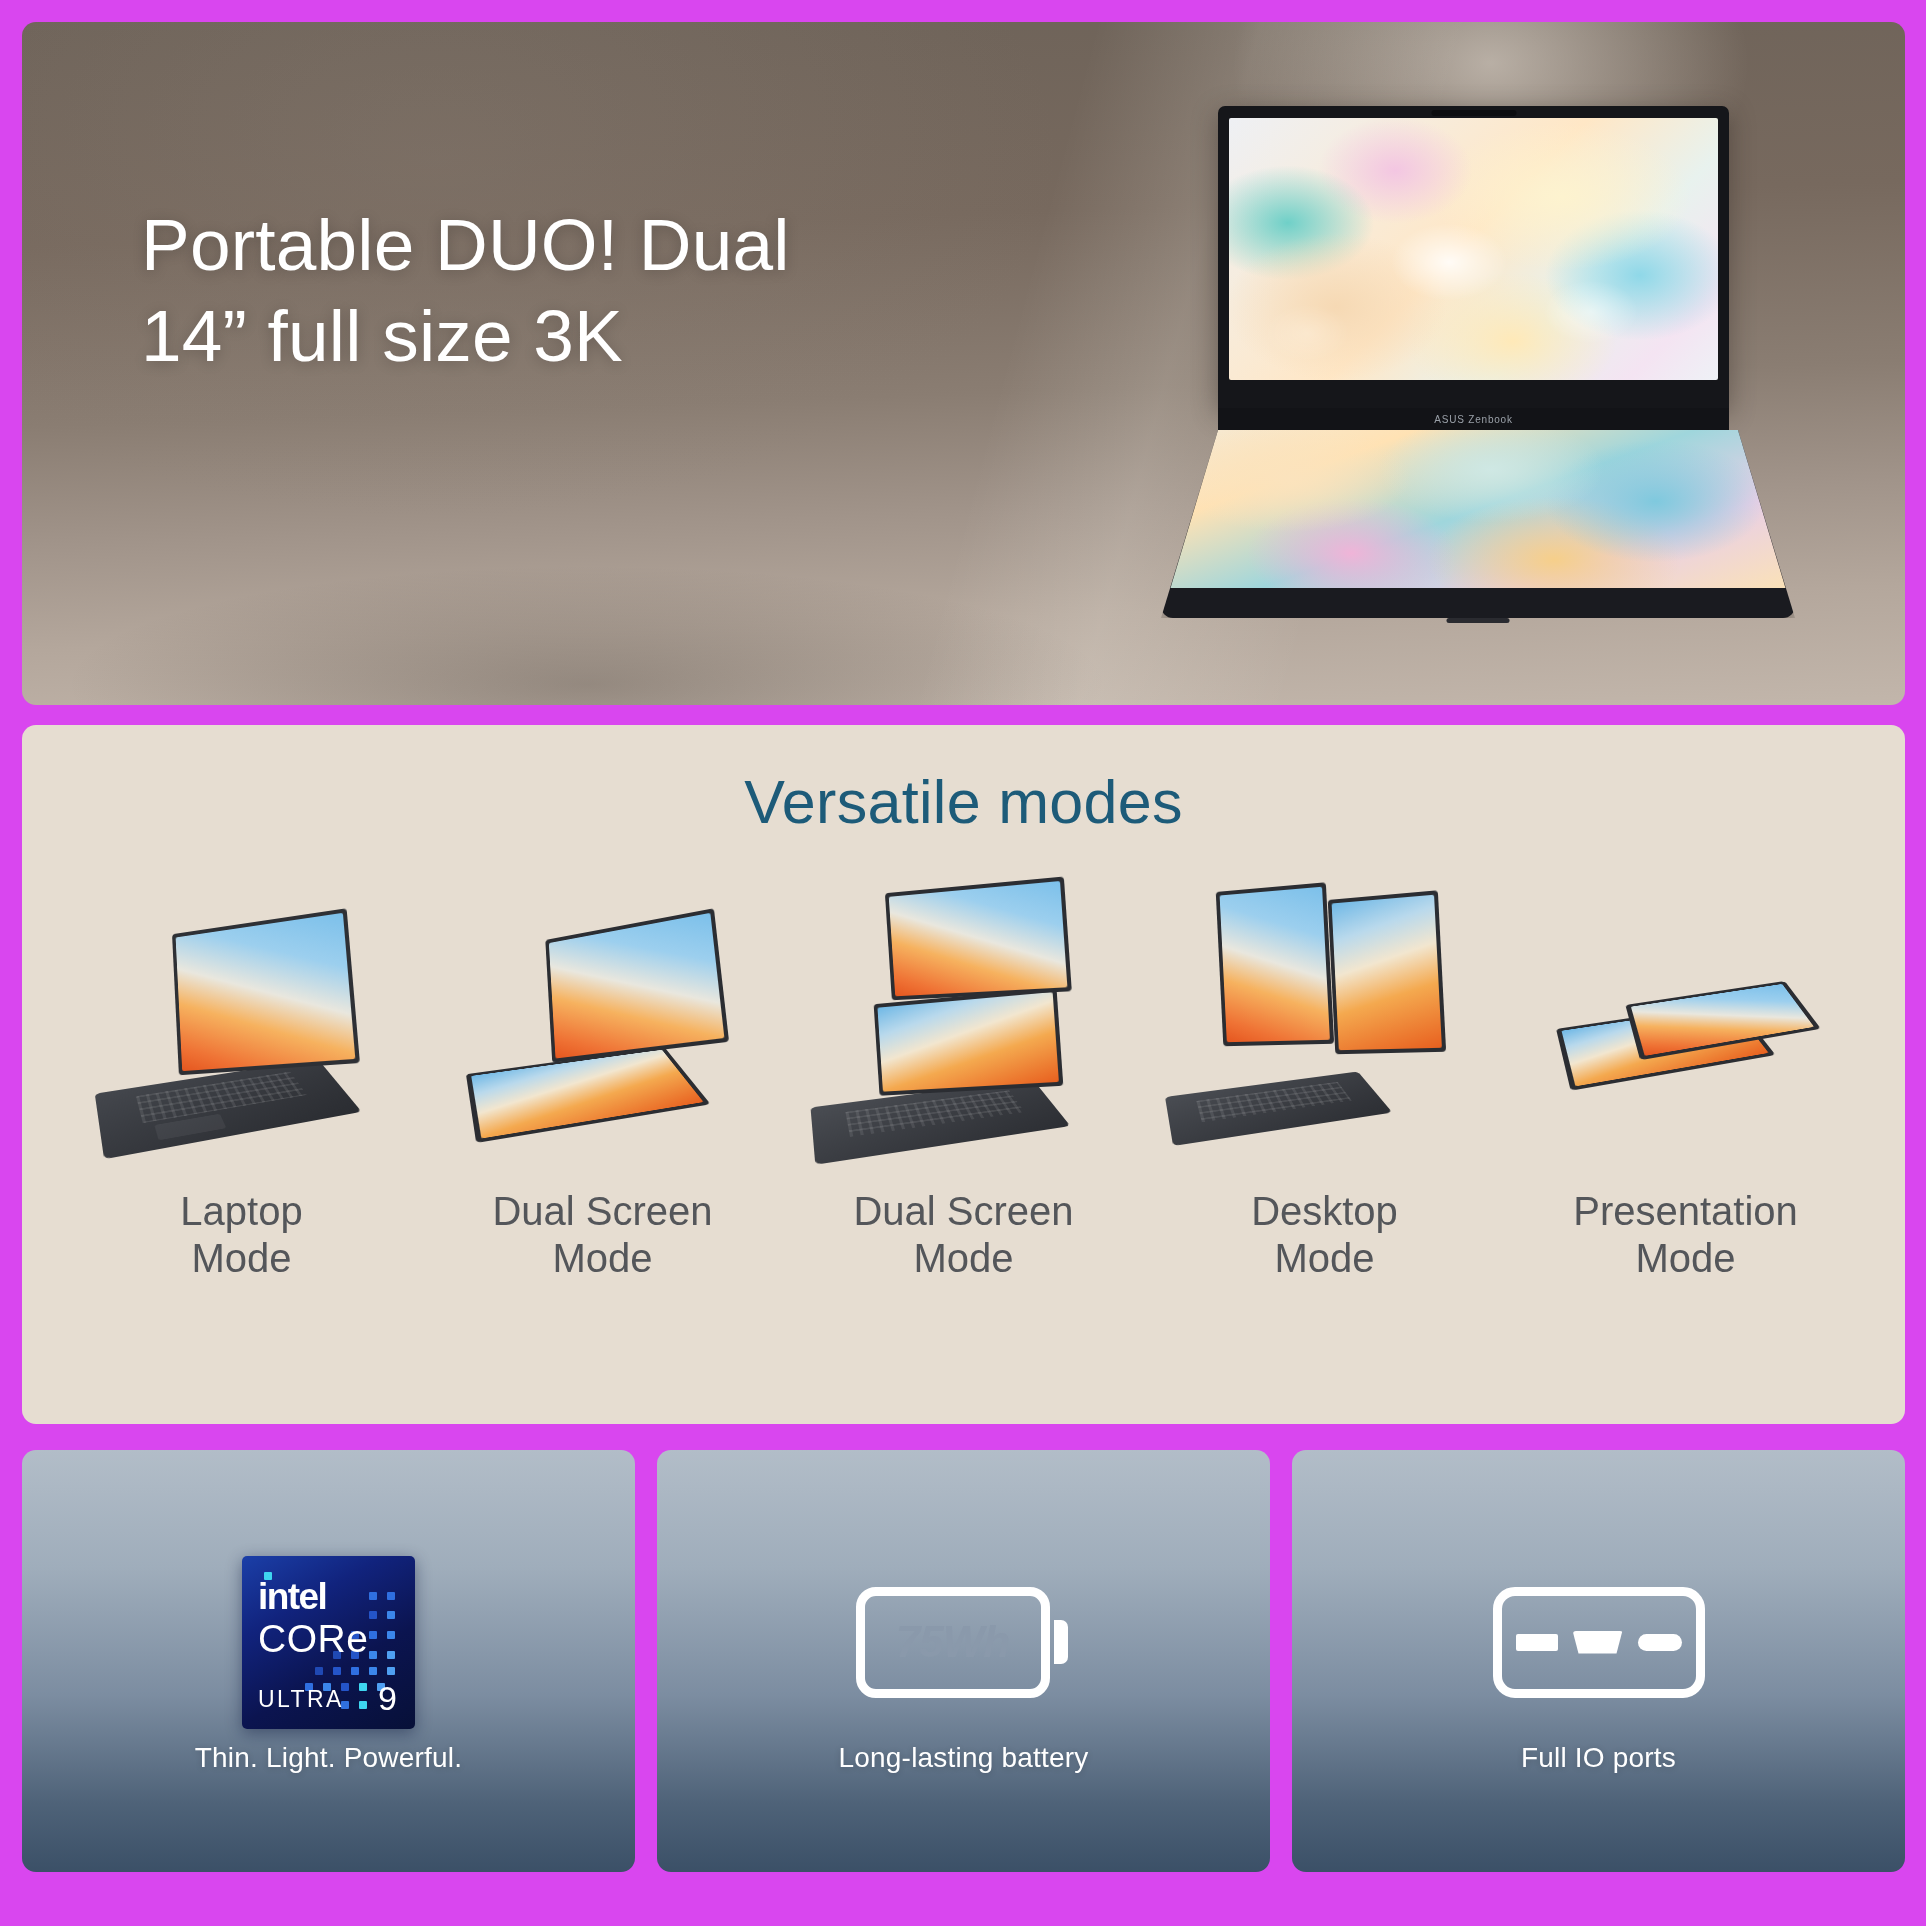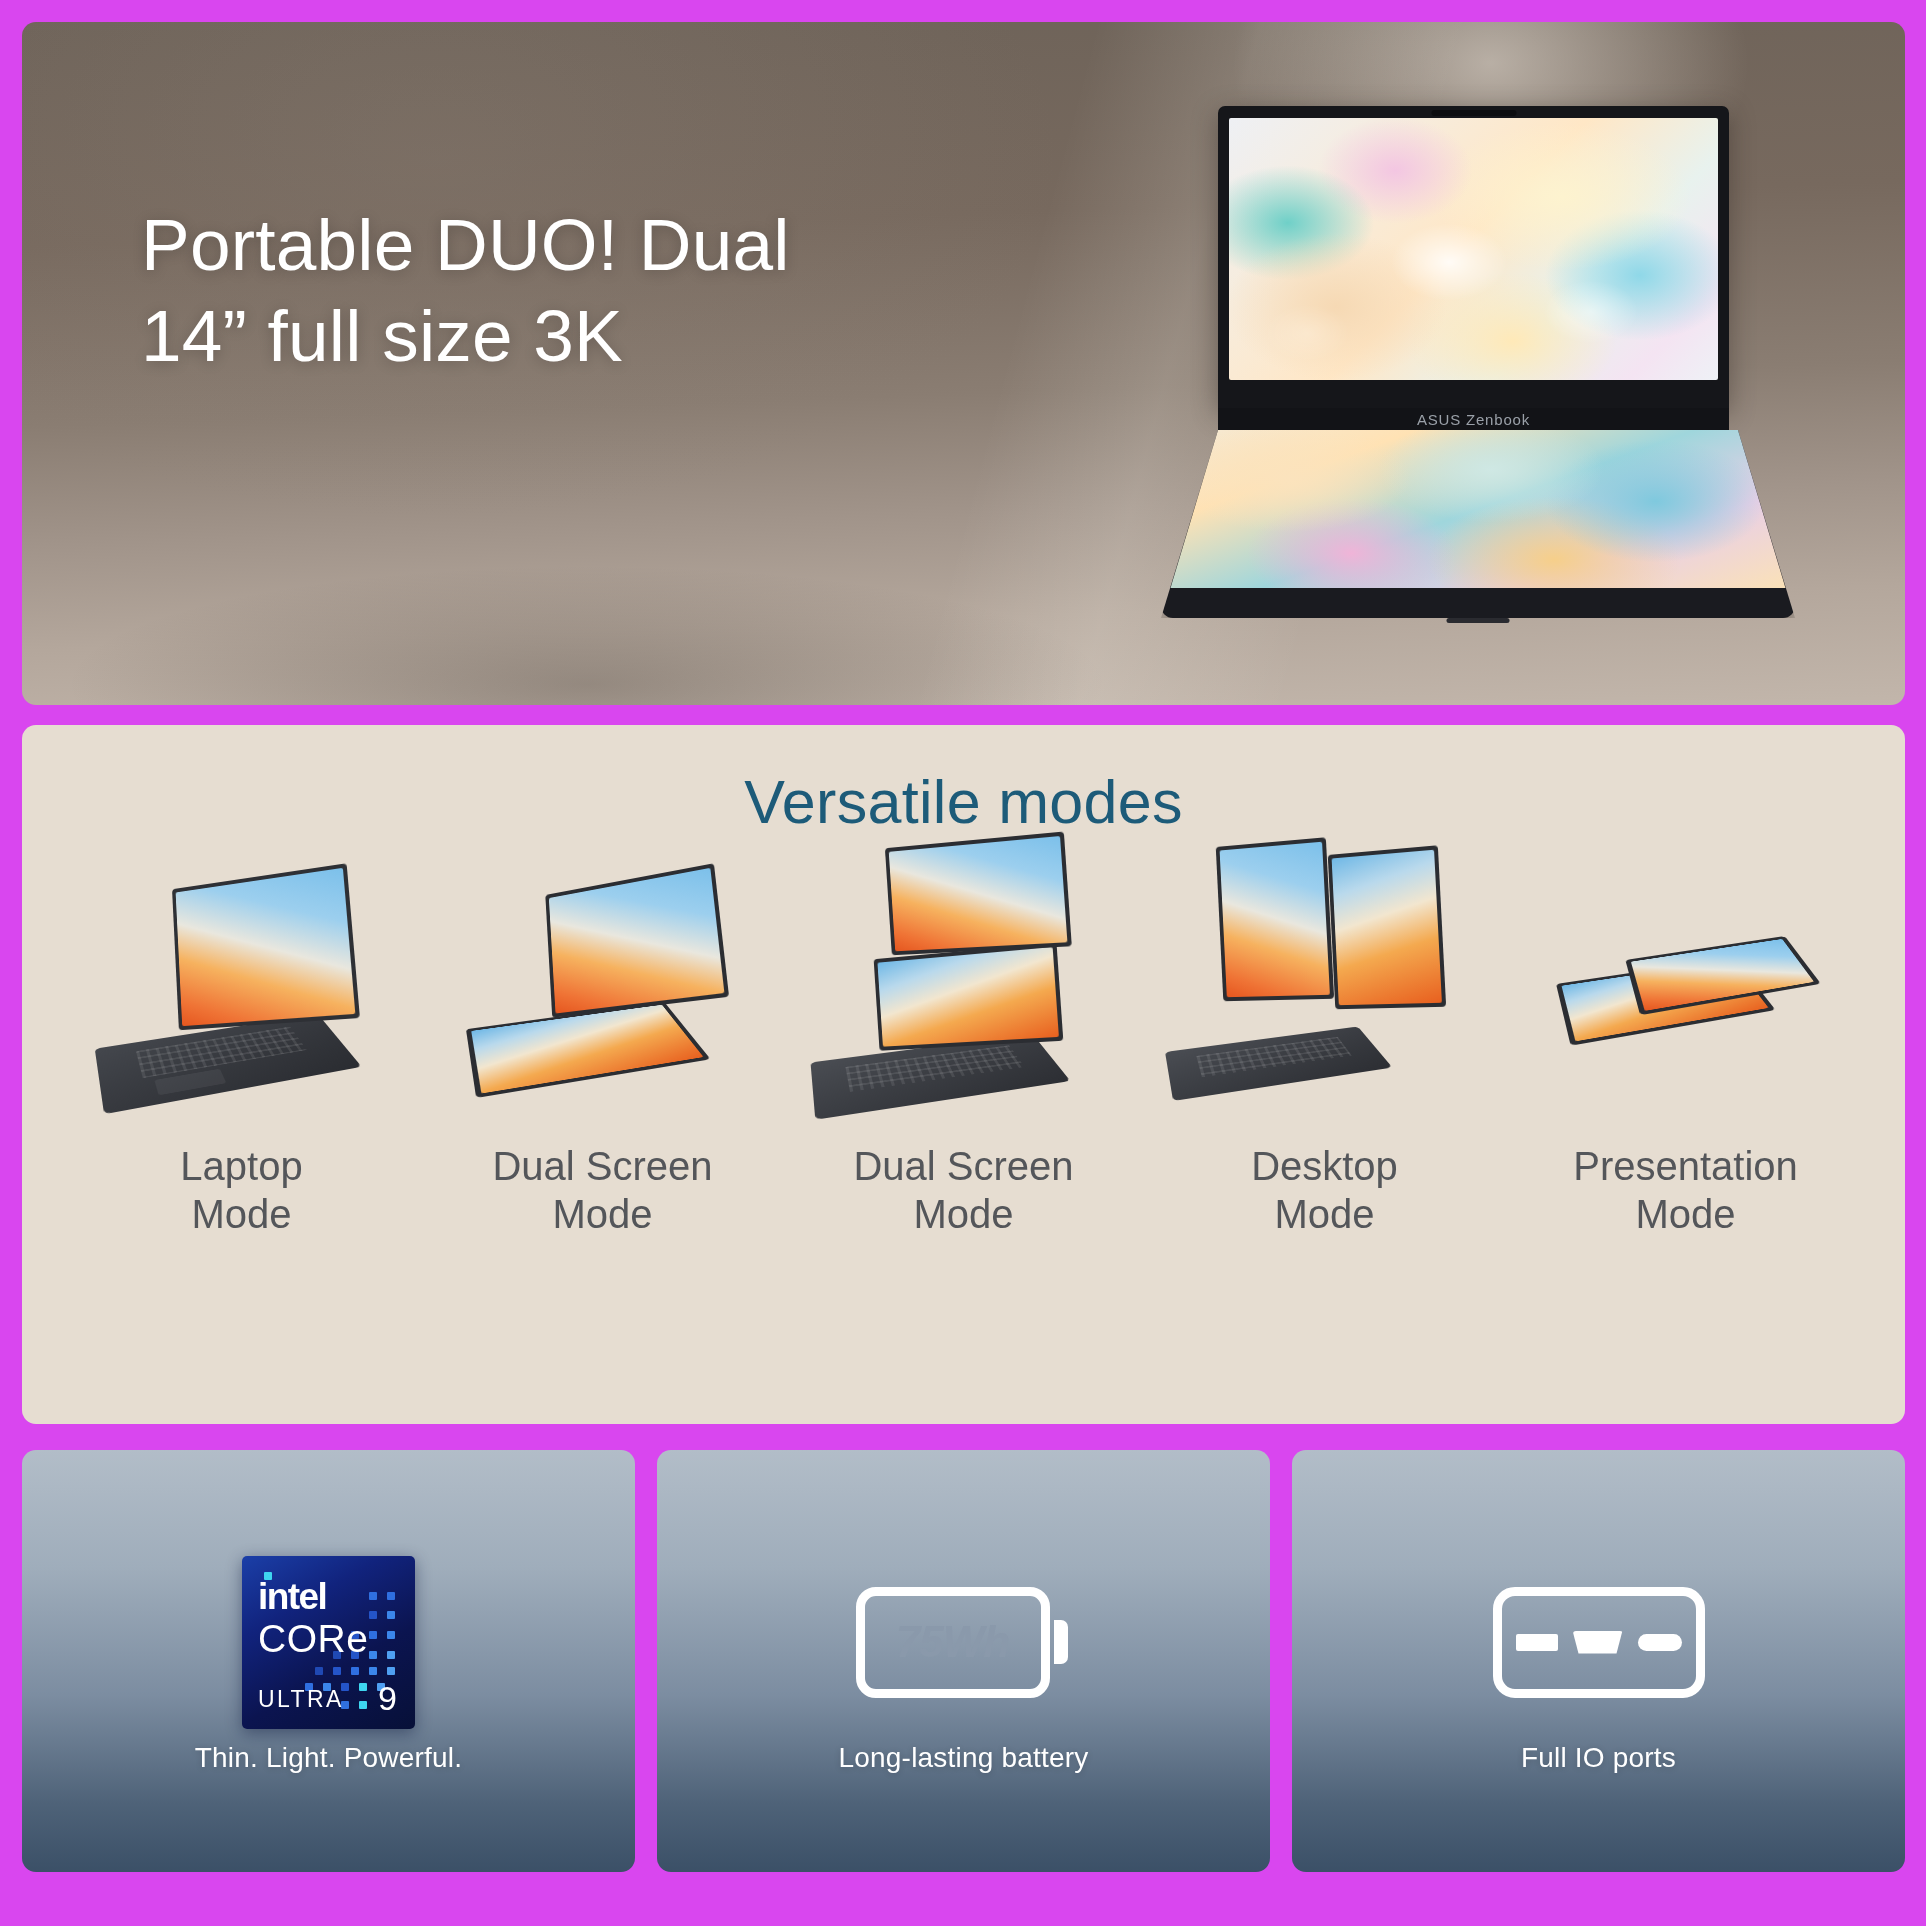--- a/index.html
+++ b/index.html
@@ -56,21 +56,21 @@
       radial-gradient(ellipse 69px 46px at 74% 74%, rgba(210,255,245,.55), rgba(210,255,245,0) 68%),
       radial-gradient(ellipse 59px 40px at 16% 82%, rgba(255,160,140,.40), rgba(255,160,140,0) 70%);
     mix-blend-mode:screen;
   }
   .hl-cam{ position:absolute; left:50%; top:4px; transform:translateX(-50%); width:85px; height:6px;
            background:#0c0d10; border-radius:3px; }
   .hl-hinge{
     position:absolute; left:57px; top:302px; width:511px; height:22px; background:#121317;
     display:flex; align-items:center; justify-content:center;
   }
-  .hl-brand{ color:#9aa0a8; font-size:15px; letter-spacing:0.8px; }
+  .hl-brand{ color:#9aa0a8; font-size:10px; letter-spacing:0.8px; }
   .hl-base{
     position:absolute; left:0; top:324px; width:634px; height:188px;
     background:#1a1b20; border-radius:0 0 12px 12px;
     clip-path:polygon(9% 0%, 91% 0%, 100% 100%, 0% 100%);
     box-shadow:0 16px 30px rgba(40,33,28,.40);
   }
   .hl-base2{
     position:absolute; left:0; top:324px; width:634px; height:158px;
     clip-path:polygon(9% 0%, 91% 0%, 98.5% 100%, 1.5% 100%);
     overflow:hidden;
@@ -87,21 +87,21 @@
 
   
   .modes{
     margin-top:20px; width:1883px; height:699px; border-radius:14px;
     background:#e6ddd1; position:relative;
   }
   .modes-title{
     text-align:center; padding-top:42px; color:#1d5b79; font-size:61px; font-weight:400; letter-spacing:0.3px;
   }
   .modes-row{
-    display:flex; justify-content:space-between; align-items:center;
+    display:flex; justify-content:space-between; align-items:flex-start;
     padding:28px 46px 0 46px; height:356px;
   }
   .mode{ width:347px; display:flex; flex-direction:column; align-items:center; }
   .mode-art{ height:297px; width:100%; position:relative; display:flex; align-items:flex-end; justify-content:center; }
   .mode-label{
     margin-top:26px; text-align:center; color:#54565a; font-size:40px; line-height:1.18; font-weight:400;
   }
   .mode-label span{ display:block; }
 
   

